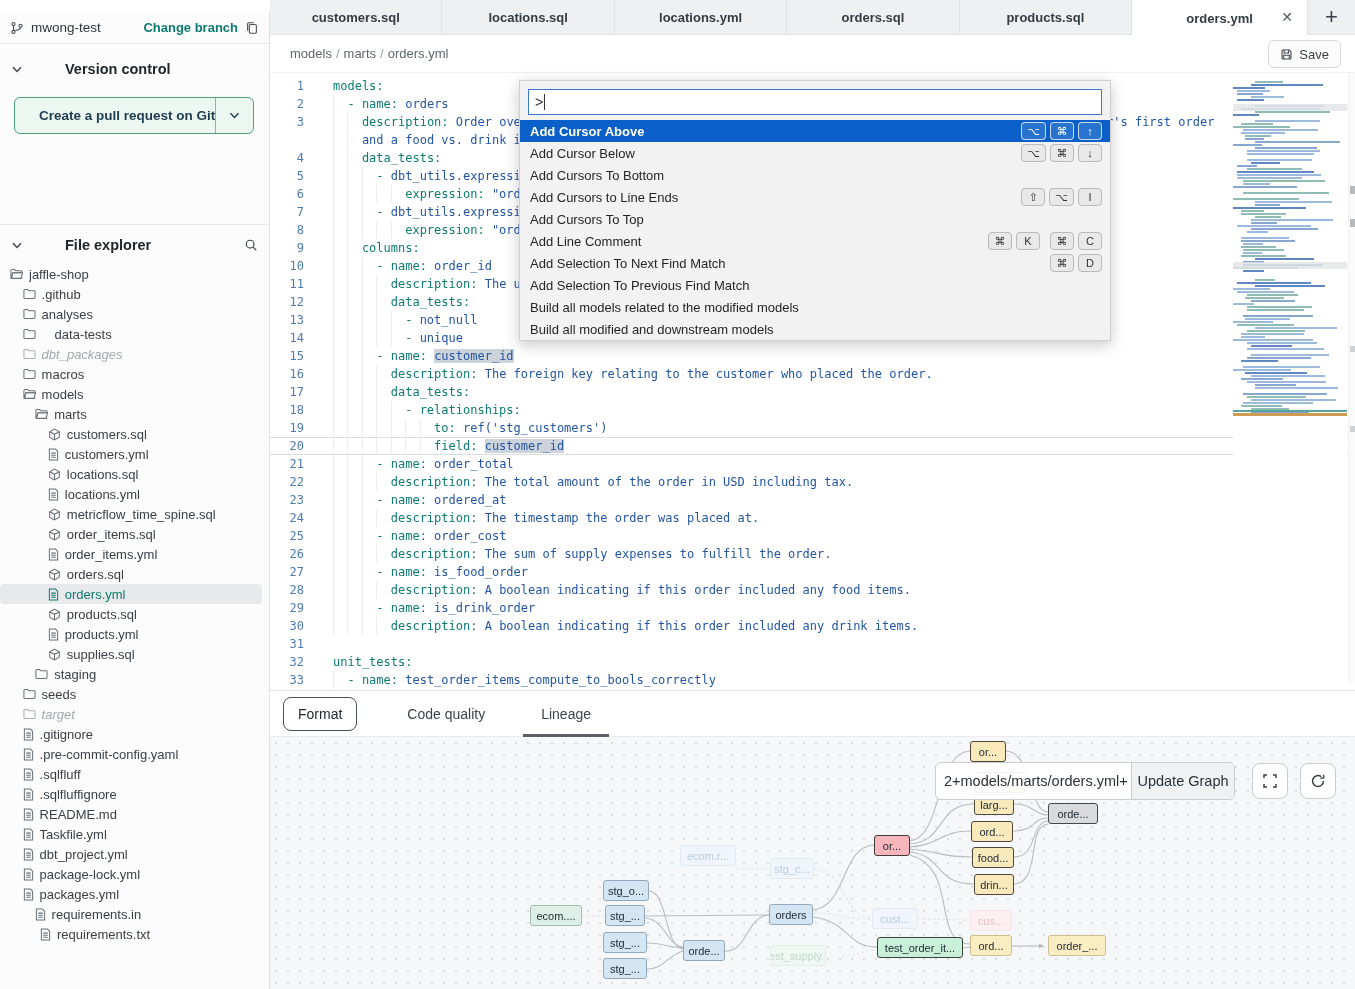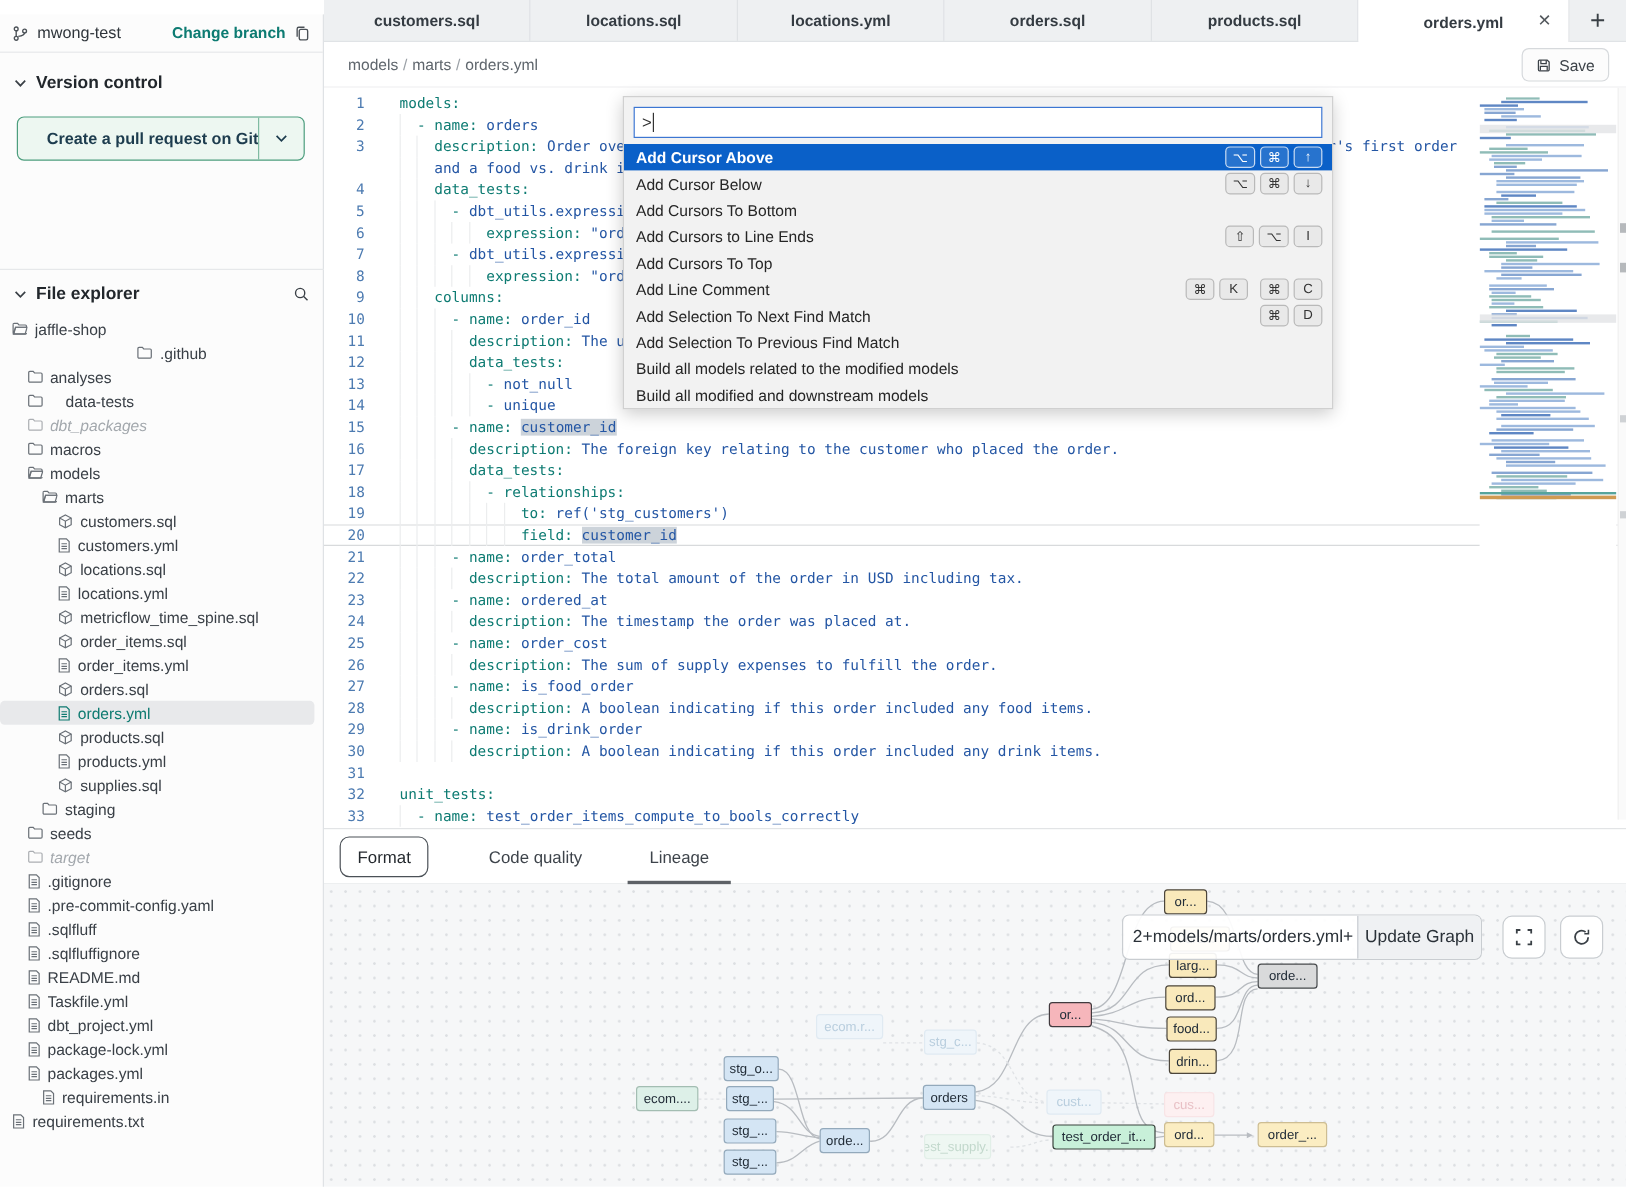--- a/index.html
+++ b/index.html
@@ -9,21 +9,21 @@
 
   
   #sidebar { position:absolute; left:0; top:12px; width:270px; height:989px;
     background:#fcfcfc; border-right:1px solid #dfe2e5; }
   #git-bar { height:32px; display:flex; align-items:center; padding:0 10px;
     border-bottom:1px solid #e6e8ea; gap:7px; }
   #git-bar .branch-name { font-size:13.5px; color:#2f353b; flex:1; }
   #git-bar .change-branch { font-size:13px; font-weight:700; color:#0d7b72; cursor:pointer; }
   .icon-btn { display:inline-flex; align-items:center; justify-content:center; }
   .sec-head { display:flex; align-items:center; gap:8px; padding:0 12px; height:26px; }
-  .sec-head .sec-title { font-size:14.5px; font-weight:700; color:#22272c; flex:1; }
+  .sec-head .sec-title { font-size:14.5px; font-weight:700; color:#22272c; flex:1;margin-left:35px; }
   #vc-head { margin-top:12px; }
   #pr-btn { position:absolute; left:14px; top:85px; width:240px; height:37px;
     background:#edf7f1; border:1px solid #4d9e7e; border-radius:6px;
     display:flex; align-items:stretch; color:#1d3c4e; cursor:pointer; }
   #pr-btn .pr-main { flex:1; display:flex; align-items:center; gap:9px; padding:0 0 0 15px;
     font-size:13.5px; font-weight:600; overflow:hidden; white-space:nowrap; }
   #pr-btn .pr-caret { width:38px; border-left:1px solid #7fbba2; display:flex;
     align-items:center; justify-content:center; }
   #sb-divider { position:absolute; left:0; top:212px; width:270px; border-top:1px solid #e6e8ea; }
   #fe-head { position:absolute; left:0; top:220px; width:270px; }
@@ -209,21 +209,21 @@
     <div id="tree">
         <div class="trow" style="padding-left: 10px;">
           <span class="icon-btn">
             <svg width="13" height="12" viewBox="0 0 14 12" fill="none" stroke="#6a7077" stroke-width="1.1">
               <path d="M1 2.2A1 1 0 0 1 2 1.2h3l1.2 1.4H12a1 1 0 0 1 1 1v1H3.2L1.6 10.8H2h10a1 1 0 0 0 1-1"></path>
               <path d="M1 10.2V2.2 M1.2 10.6 3.2 4.6H13.6l-1.8 6H1.4z"></path>
             </svg>
           </span>
           <span class="tlabel">jaffle-shop</span>
         </div>
-        <div class="trow" style="padding-left: 22.6px; justify-content: center;">
+        <div class="trow" style="padding-left: 22.6px;">
           <span class="icon-btn">
             <svg width="13" height="12" viewBox="0 0 14 12" fill="none" stroke="#6a7077" stroke-width="1.1">
               <path d="M1 2.2A1 1 0 0 1 2 1.2h3l1.2 1.4H12a1 1 0 0 1 1 1v6.2a1 1 0 0 1-1 1H2a1 1 0 0 1-1-1z"></path>
             </svg>
           </span>
           <span class="tlabel">.github</span>
         </div>
         <div class="trow" style="padding-left: 22.6px;">
           <span class="icon-btn">
             <svg width="13" height="12" viewBox="0 0 14 12" fill="none" stroke="#6a7077" stroke-width="1.1">
@@ -489,21 +489,21 @@
         </div>
         <div class="trow" style="padding-left: 22.6px; margin-left: 12px;">
           <span class="icon-btn">
             <svg width="11" height="13" viewBox="0 0 12 14" fill="none" stroke="#6a7077" stroke-width="1.1">
               <path d="M1.5 1h6.5l2.5 2.5V13h-9z"></path>
               <path d="M3.5 5.5h5 M3.5 7.8h5 M3.5 10h5"></path>
             </svg>
           </span>
           <span class="tlabel">requirements.in</span>
         </div>
-        <div class="trow" style="padding-left: 10px;">
+        <div class="trow" style="padding-left: 40px;">
           <span class="icon-btn">
             <svg width="11" height="13" viewBox="0 0 12 14" fill="none" stroke="#6a7077" stroke-width="1.1">
               <path d="M1.5 1h6.5l2.5 2.5V13h-9z"></path>
               <path d="M3.5 5.5h5 M3.5 7.8h5 M3.5 10h5"></path>
             </svg>
           </span>
           <span class="tlabel">requirements.txt</span>
         </div>
       </div>
     <div id="sb-hscroll">

